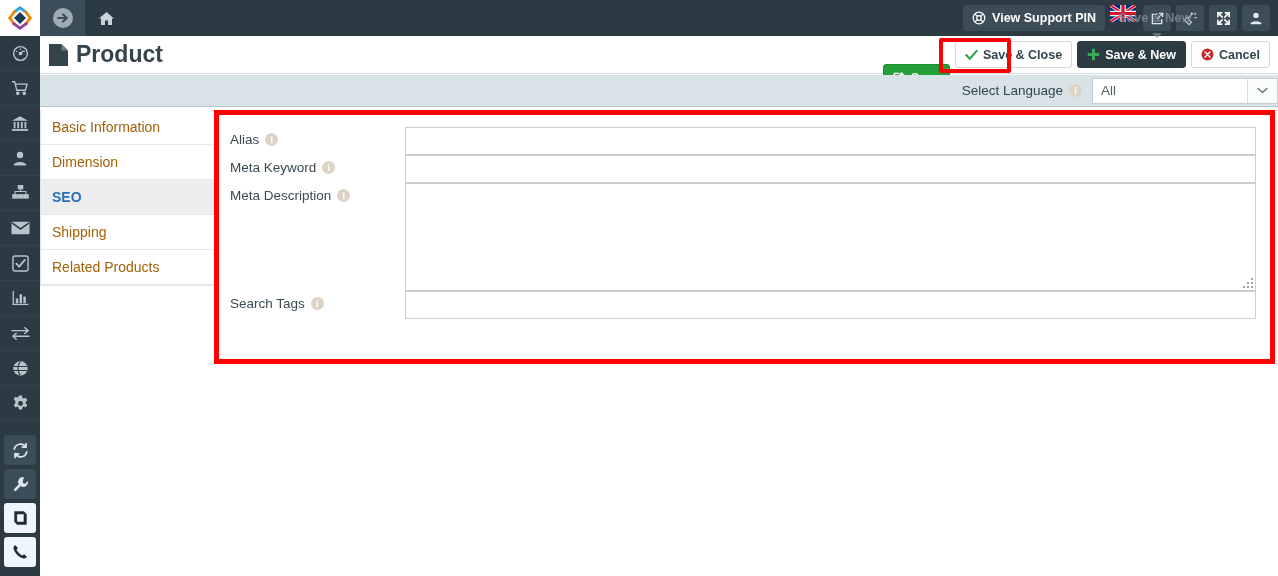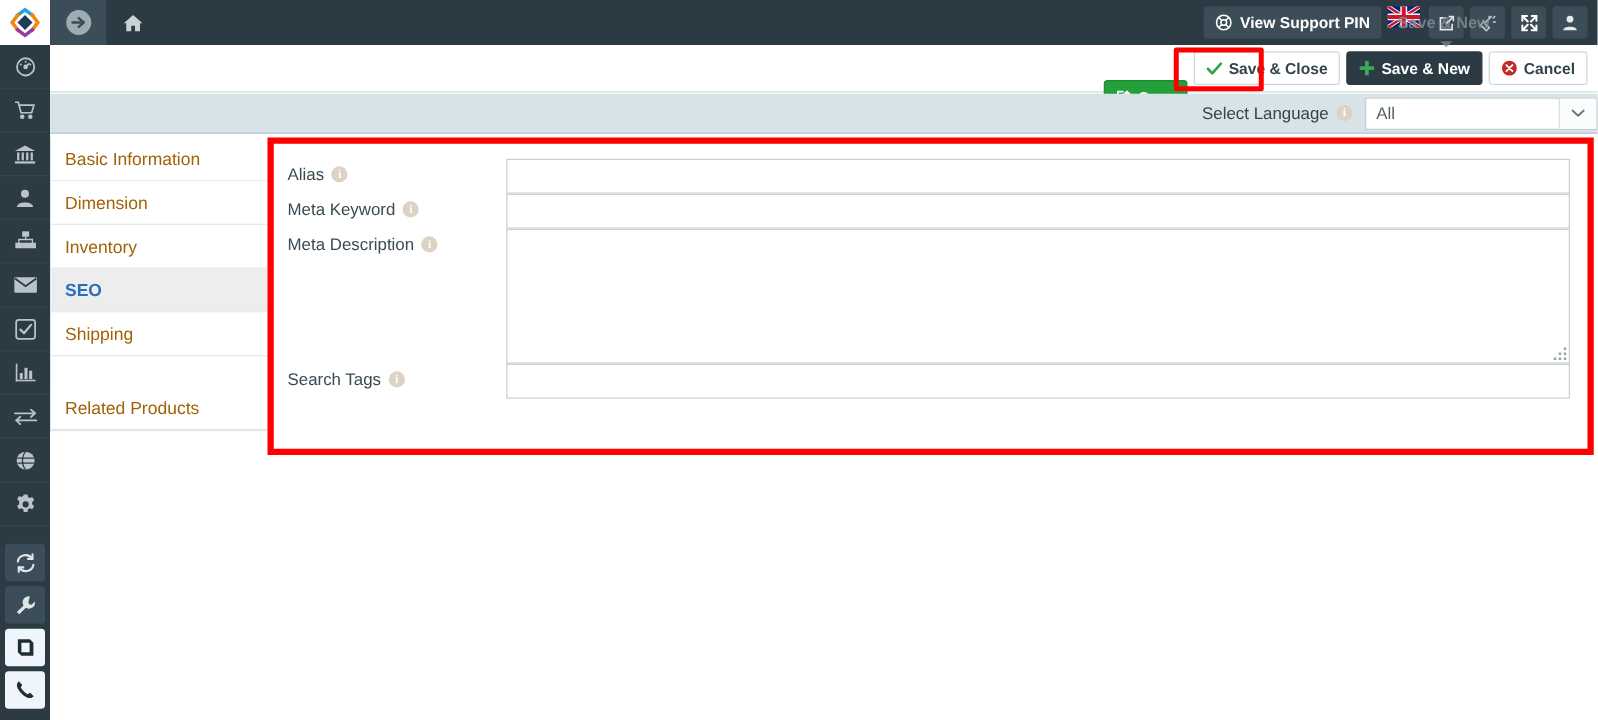--- a/index.html
+++ b/index.html
@@ -118,21 +118,21 @@
   #sidetabs {
     position: absolute; left: 40px; top: 110px; width: 175px;
     background: #ffffff; border: 1px solid #dfe5e8; border-top: none;
   }
   .tab-item {
     height: 35px; display: flex; align-items: center;
     padding-left: 11px; font-size: 14px; color: #a16207;
     border-bottom: 1px solid #e4e9ec; cursor: pointer; background: #ffffff;
   }
   .tab-item.active { background: #ededed; color: #2a6ebb; font-weight: bold; }
-  .tab-item:last-child { border-bottom: 1px solid #e4e9ec; margin-top: 24px; }
+  .tab-item:last-child { border-bottom: 1px solid #e4e9ec; }
 
   
   #formpanel {
     position: absolute; left: 214px; top: 110px; width: 1061px; height: 254px;
     background: #ffffff; border: 5px solid #ff0000;
   }
   #forminner { padding: 12px 8px 10px 11px; }
   .frow { display: flex; align-items: flex-start; }
   .flabel {
     width: 175px; flex: none; font-size: 13.5px; color: #3b4a52;
@@ -384,20 +384,29 @@
   <div class="rail-item light">
     <span class="ico">
       <svg width="16" height="16" viewBox="0 0 16 16" fill="#1f2d34">
         <path d="M3 1 C1.4 2.6 1 4.4 2.2 6.8 C3.6 9.6 6.4 12.4 9.2 13.8 C11.6 15 13.4 14.6 15 13 L12.2 10.2 L10 11.4 C8.4 10.6 5.4 7.6 4.6 6 L5.8 3.8 Z"></path>
       </svg>
     </span>
   </div>
 </div>
 
 <div id="titlebar">
+  <div id="page-title">
+    <span class="ico">
+      <svg width="21" height="24" viewBox="0 0 21 24" fill="#34444d">
+        <path d="M1 1 h12.5 L20 7.5 V23 H1 Z"></path>
+        <path d="M13.5 1 L20 7.5 H13.5 Z" fill="#6f7d85"></path>
+      </svg>
+    </span>
+    <span>Product</span>
+  </div>
   <div id="title-actions">
     <div class="act-btn green">
       <span class="ico">
         <svg width="13" height="13" viewBox="0 0 14 14" fill="none" stroke="#ffffff" stroke-width="1.4">
           <path d="M11.5 7.6 V12.6 H1.4 V2.5 H6.4"></path>
           <path d="M9.2 1.2 L12.8 4.8 L7.6 10 L4 10 L4 6.4 Z" fill="#ffffff" stroke="none"></path>
         </svg>
       </span>
       <span>Save</span>
     </div>
@@ -445,23 +454,20 @@
     </span>
   </div>
 </div>
 
 <div id="sidetabs">
   <div class="tab-item">
     <span>Basic Information</span>
   </div>
   <div class="tab-item">
     <span>Dimension</span>
-  </div>
-  <div class="tab-item">
-    <span>Inventory</span>
   </div>
   <div class="tab-item active">
     <span>SEO</span>
   </div>
   <div class="tab-item">
     <span>Shipping</span>
   </div>
   <div class="tab-item">
     <span>Related Products</span>
   </div>

